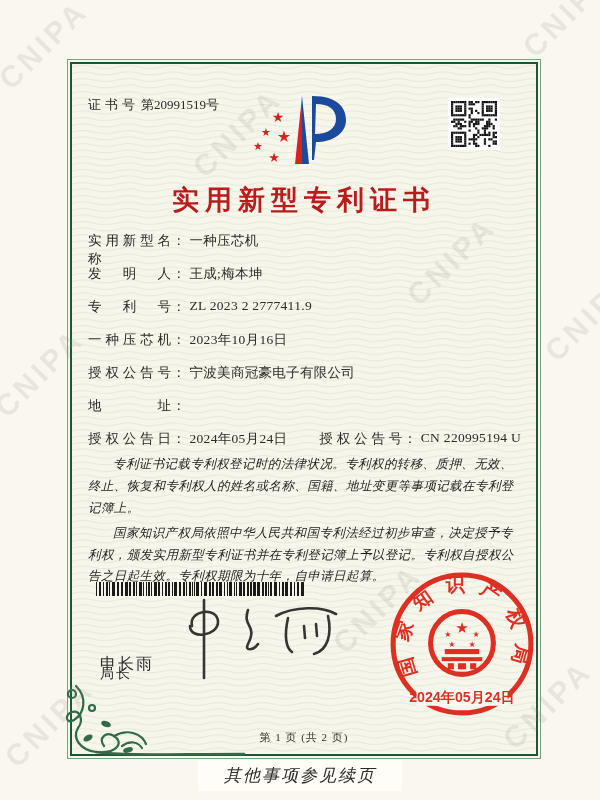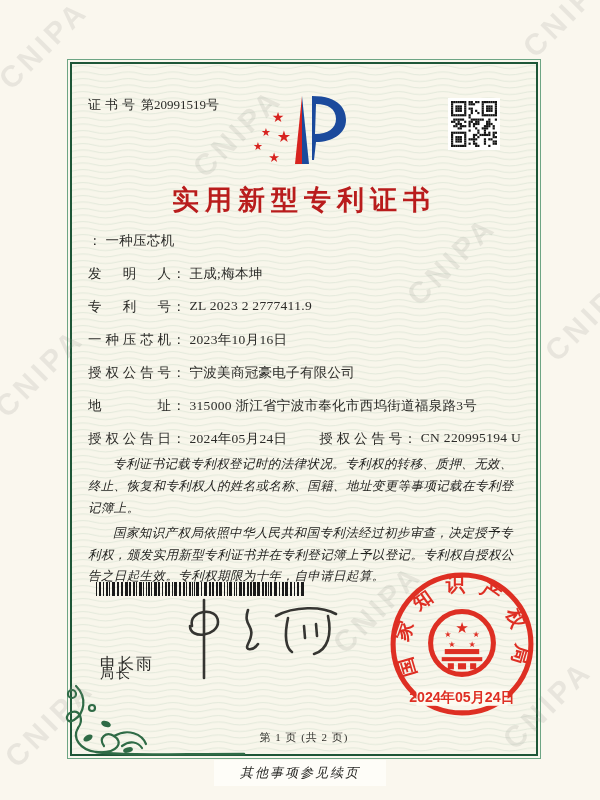--- a/index.html
+++ b/index.html
@@ -35,21 +35,21 @@
   .sig-title{position:absolute;left:28px;top:564px;font-size:14px;letter-spacing:2px;
              font-family:"Liberation Sans","DejaVu Sans",sans-serif;margin-top:37px;}
   .sig-name{position:absolute;left:28px;top:590px;font-size:16px;letter-spacing:2px;
             font-family:"Liberation Sans","DejaVu Sans",sans-serif;}
   .sig-svg{position:absolute;left:92px;top:530px;}
   .seal{position:absolute;left:314px;top:506px;mix-blend-mode:multiply;opacity:.95;}
   .pageno{position:absolute;left:0;top:666px;width:100%;text-align:center;font-size:11px;
           letter-spacing:1px;color:#33332f;}
   .ornament{position:absolute;left:-14px;top:616px;z-index:2;}
   .contnote{position:absolute;left:0;top:760px;width:100%;text-align:center;z-index:2;}
-  .contnote span{display:inline-block;background:#fefdf8;padding:4px 26px;font-size:13px;
+  .contnote span{display:inline-block;background:#fefdf8;padding:4px 26px;font-size:17px;
                  font-style:italic;letter-spacing:2px;color:#2a2a27;}
 </style>
 </head>
 <body>
 
 <div class="page">
 
   <span class="wm" style="left:-12px;top:28px;">CNIPA</span>
   <span class="wm" style="left:182px;top:116px;">CNIPA</span>
   <span class="wm" style="left:512px;top:-4px;">CNIPA</span>
@@ -296,20 +296,21 @@
           <rect x="6" y="17" width="1" height="1" fill="#141414"></rect>
           <rect x="6" y="18" width="1" height="1" fill="#141414"></rect>
           <rect x="6" y="19" width="1" height="1" fill="#141414"></rect>
           <rect x="6" y="20" width="1" height="1" fill="#141414"></rect>
         </svg>
 
       <div class="title">实用新型专利证书</div>
 
       <div class="fields">
         <div class="frow">
+          <span class="flabel">实用新型名称</span>
             <span class="fcolon">：</span>
             <span class="fvalue">一种压芯机</span>
         </div>
         <div class="frow">
           <span class="flabel">发明人</span>
             <span class="fcolon">：</span>
             <span class="fvalue">王成;梅本坤</span>
         </div>
         <div class="frow">
           <span class="flabel">专利号</span>
@@ -322,21 +323,20 @@
             <span class="fvalue">2023年10月16日</span>
         </div>
         <div class="frow">
           <span class="flabel">授权公告号</span>
             <span class="fcolon">：</span>
             <span class="fvalue">宁波美商冠豪电子有限公司</span>
         </div>
         <div class="frow">
           <span class="flabel">地址</span>
             <span class="fcolon">：</span>
-            <span class="fvalue">315000 浙江省宁波市奉化市西坞街道福泉路3号</span>
         </div>
         <div class="frow">
           <span class="flabel">授权公告日</span>
             <span class="fcolon">：</span>
             <span class="fvalue">2024年05月24日</span>
           <span class="pair2">
             <span class="flabel">授权公告号</span>
               <span class="fcolon">：</span>
               <span class="fvalue">CN 220995194 U</span>
           </span>

